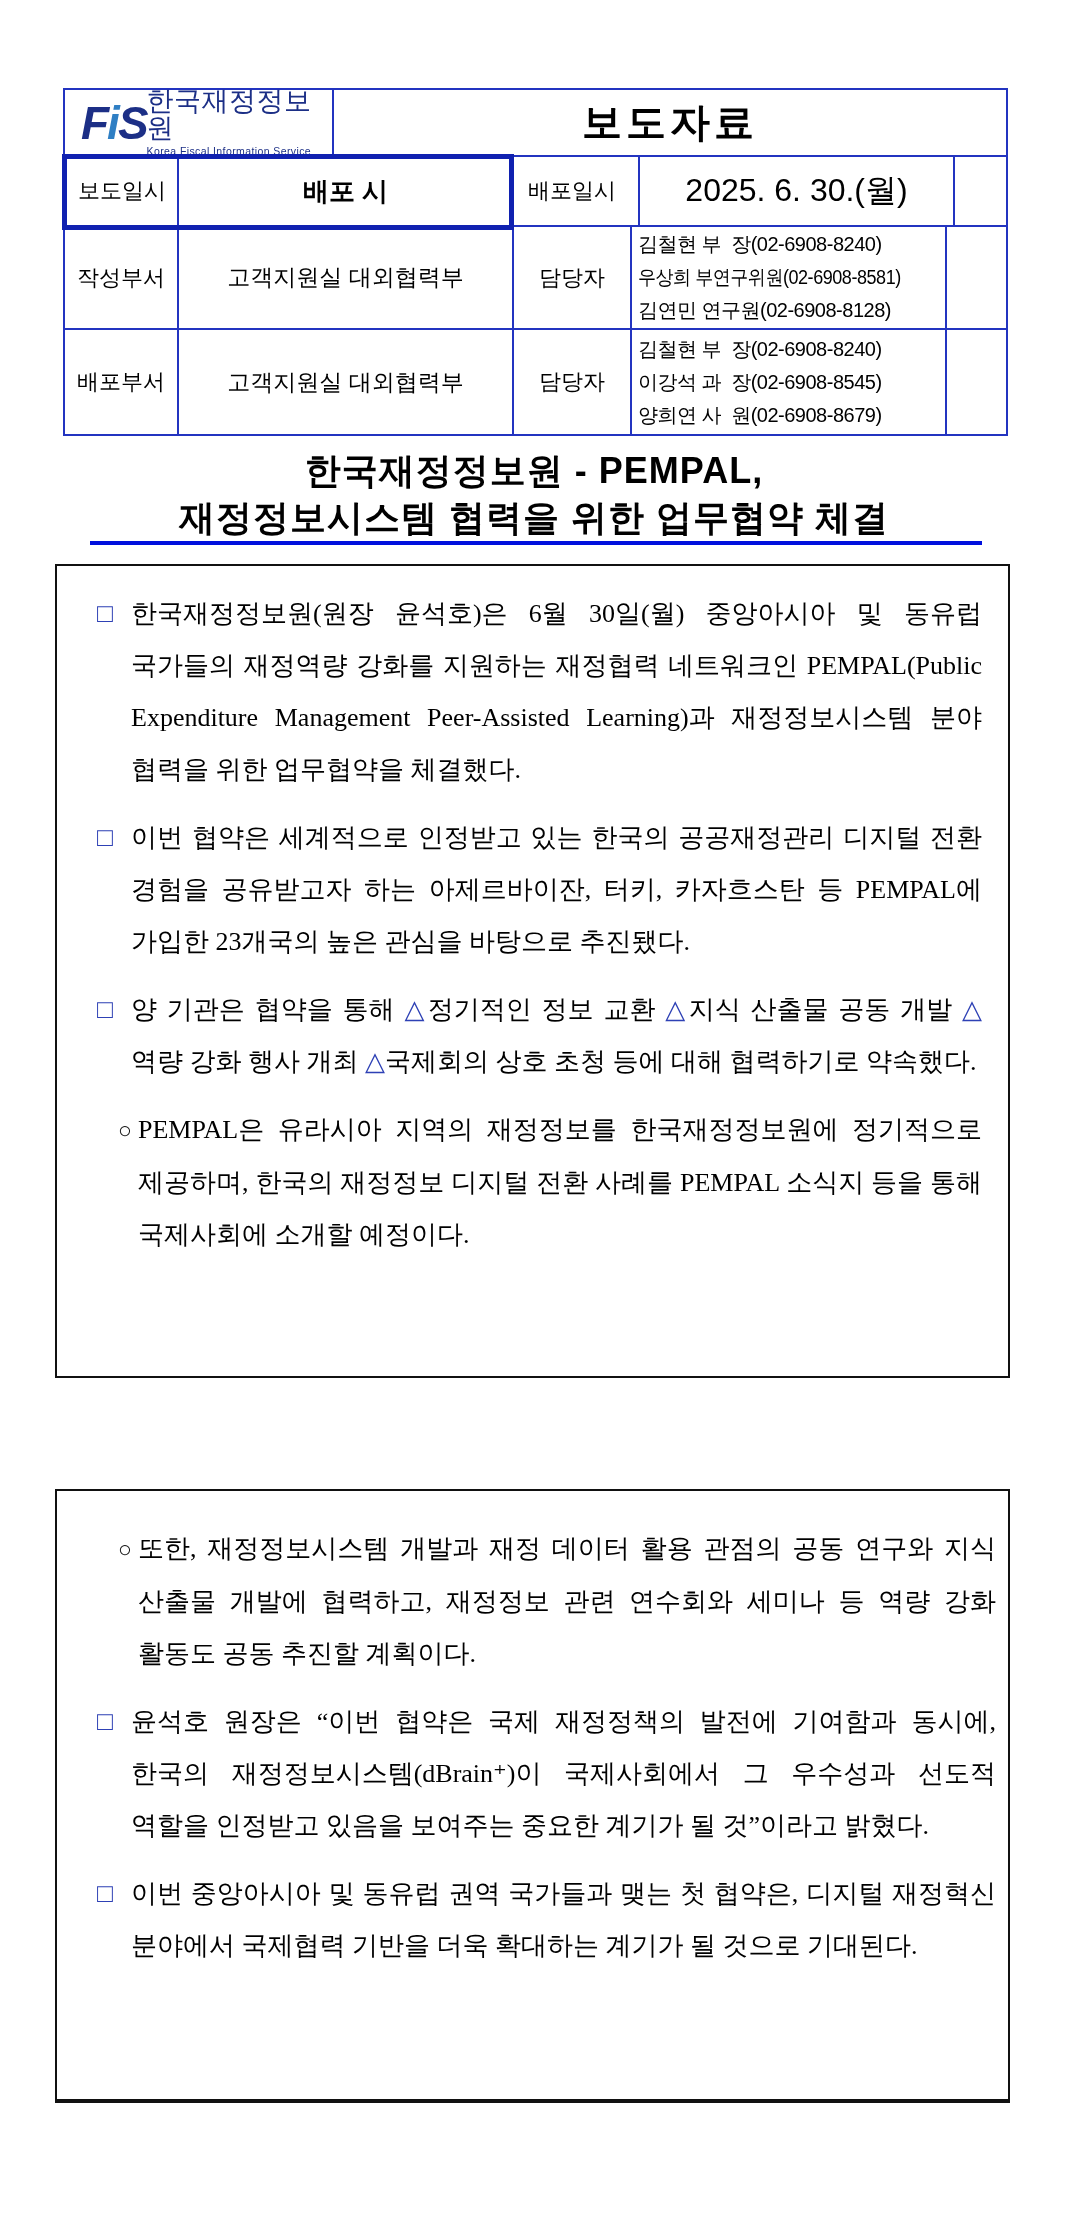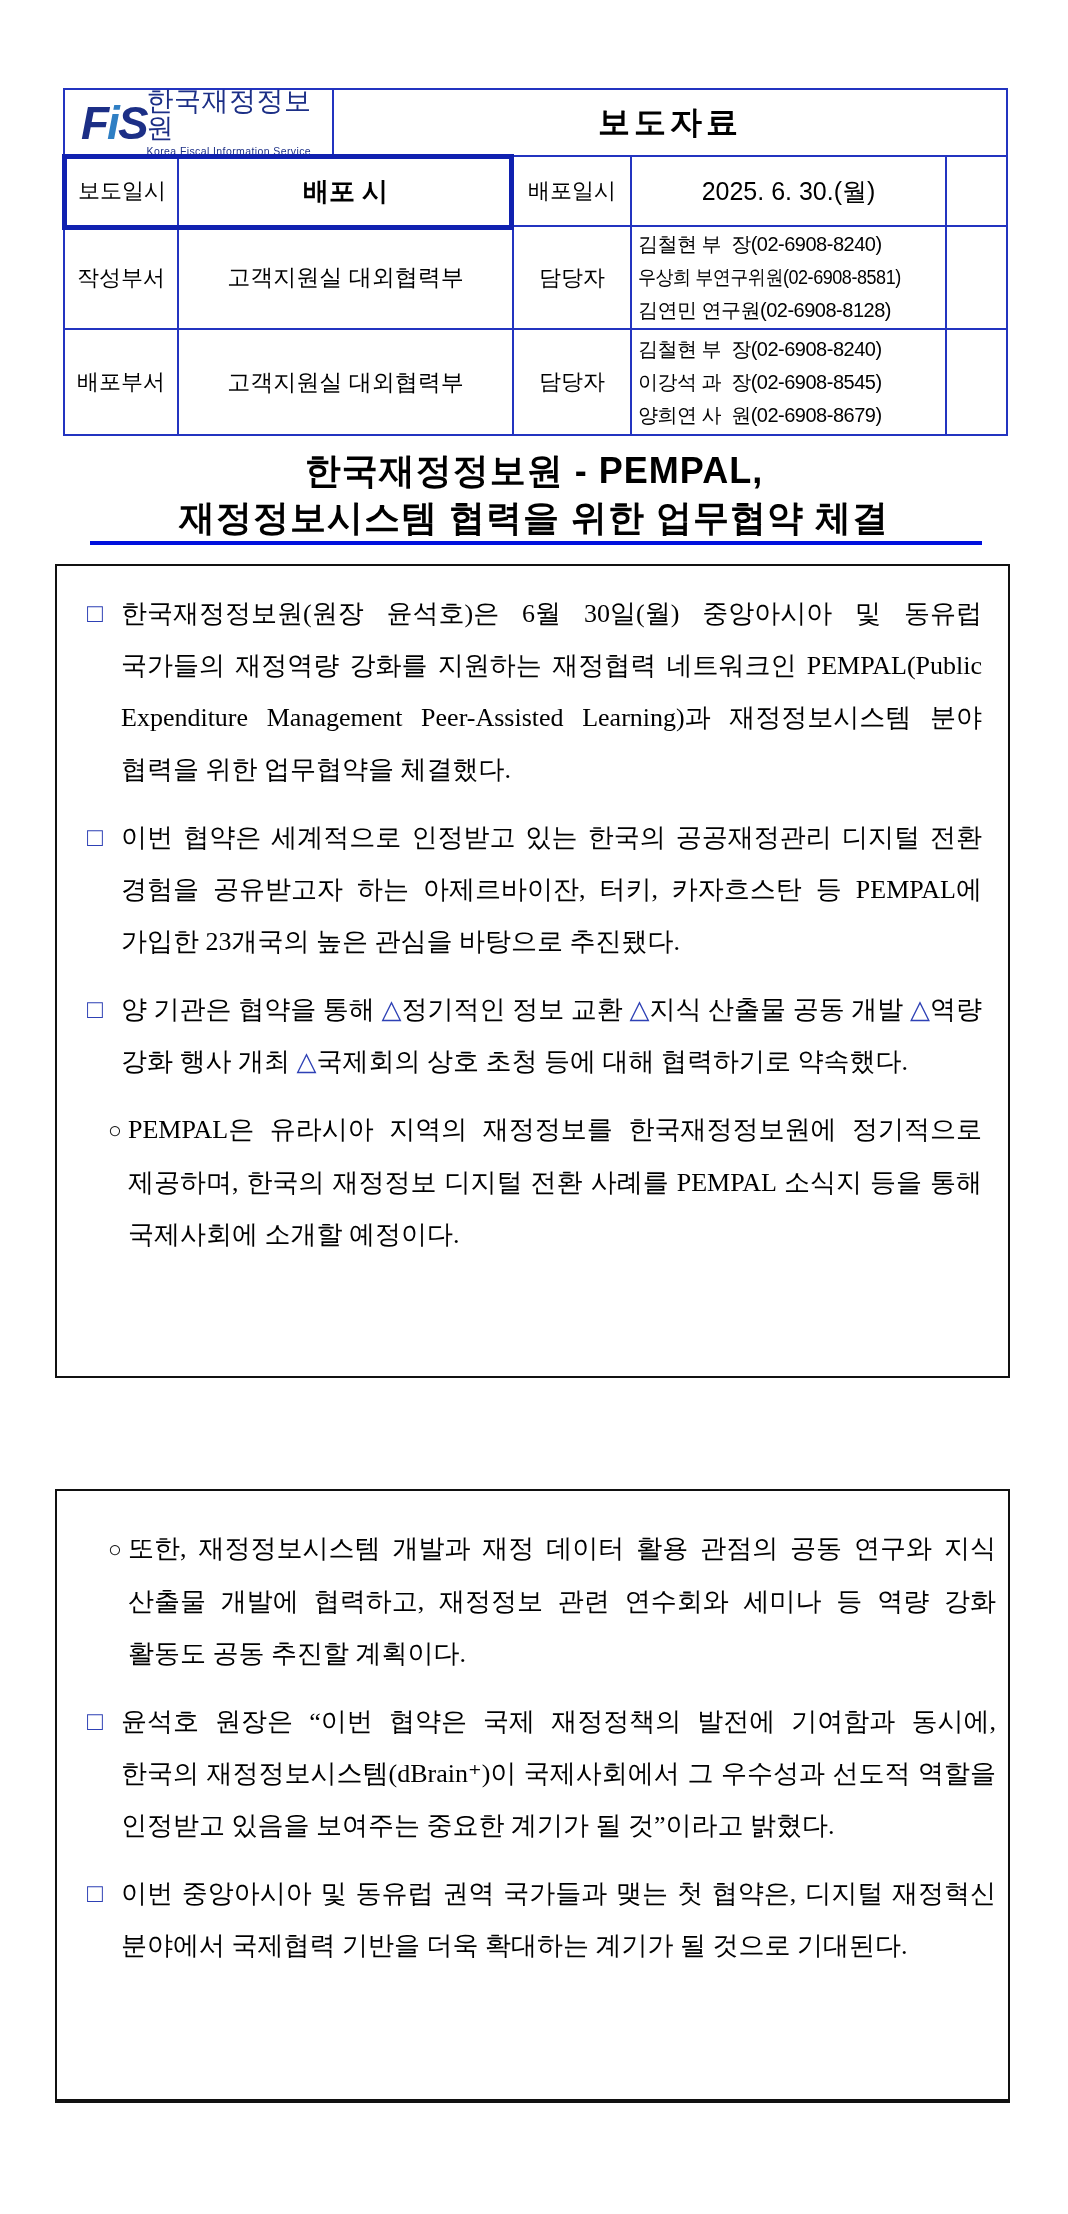--- a/index.html
+++ b/index.html
@@ -18,36 +18,36 @@
     border-left:2px solid #2334c0;box-sizing:border-box;
     display:flex;align-items:center;justify-content:center;
   }
   .hcell:first-child{border-left:none;}
   .row-logo{height:65px;}
   .row-when{height:70px;position:relative;}
   .row-dept1{height:103px;}
   .row-dept2{height:106px;}
   .cell-logo{width:267px;justify-content:flex-start;padding-left:16px;}
   .cell-doctype{flex:1;}
-  .doc-type{font-size:32px;font-weight:900;letter-spacing:4px;color:#000;}
+  .doc-type{font-size:40px;font-weight:900;letter-spacing:4px;color:#000;}
   .logo{display:flex;align-items:center;}
   .fis{font-size:46px;font-weight:900;font-style:italic;color:#1c2f86;letter-spacing:-2px;line-height:1;}
   .fis .fis-i{color:#2f7fc4;}
   .logo-text{display:flex;flex-direction:column;line-height:1;}
   .org{font-size:27px;font-weight:400;color:#1c2f86;letter-spacing:0.5px;}
   .org-en{font-size:10.5px;color:#1c2f86;margin-top:4px;letter-spacing:0.4px;}
   .lbl{font-size:22px;}
   .c-lbl1{width:112px;}
   .c-val1{width:335px;}
   .c-lbl2{width:118px;}
   .c-val2{width:315px;}
   .c-empty{flex:1;}
   .val{font-size:23px;}
   .bold-val{font-size:26px;font-weight:800;}
-  .date-val{font-size:25px;}
+  .date-val{font-size:32px;margin-left:8px;}
   .contacts{
     flex-direction:column;align-items:flex-start;justify-content:center;
     padding-left:6px;font-size:20px;line-height:33px;letter-spacing:-0.5px;
   }
   .contact-line{white-space:pre-wrap;}
   .condensed{transform:scaleX(0.90);transform-origin:left center;}
   .thickbox{
     position:absolute;left:-3px;top:-3px;width:452px;height:76px;
     border:5px solid #1021b0;box-sizing:border-box;pointer-events:none;z-index:3;
   }
@@ -58,21 +58,21 @@
   
   .bodybox{
     position:absolute;left:55px;width:955px;border:2px solid #111;
     box-sizing:border-box;background:#fff;
     font-family:"Liberation Serif","DejaVu Serif",serif;
     font-size:26px;line-height:52px;
   }
   .box1{top:564px;height:814px;padding:22px 26px 0 26px;}
   .box2{top:1489px;height:614px;padding:32px 12px 0 26px;border-bottom-width:4px;}
   .bodybox p{
-    margin:0 0 16px 4px;text-align:justify;word-break:keep-all;overflow-wrap:break-word;
+    margin:0 0 16px 14px;text-align:justify;word-break:keep-all;overflow-wrap:break-word;
   }
   .p-sq{padding-left:34px;text-indent:-34px;}
   .p-ci{padding-left:41px;text-indent:-20px;}
   .bullet{display:inline-block;text-indent:0;}
   .b-sq{width:34px;color:#2e41b5;font-size:26px;}
   .b-ci{width:20px;color:#111;font-size:23px;}
   .accent-char{color:#2e41b5;}
 </style>
 </head>
 <body>

